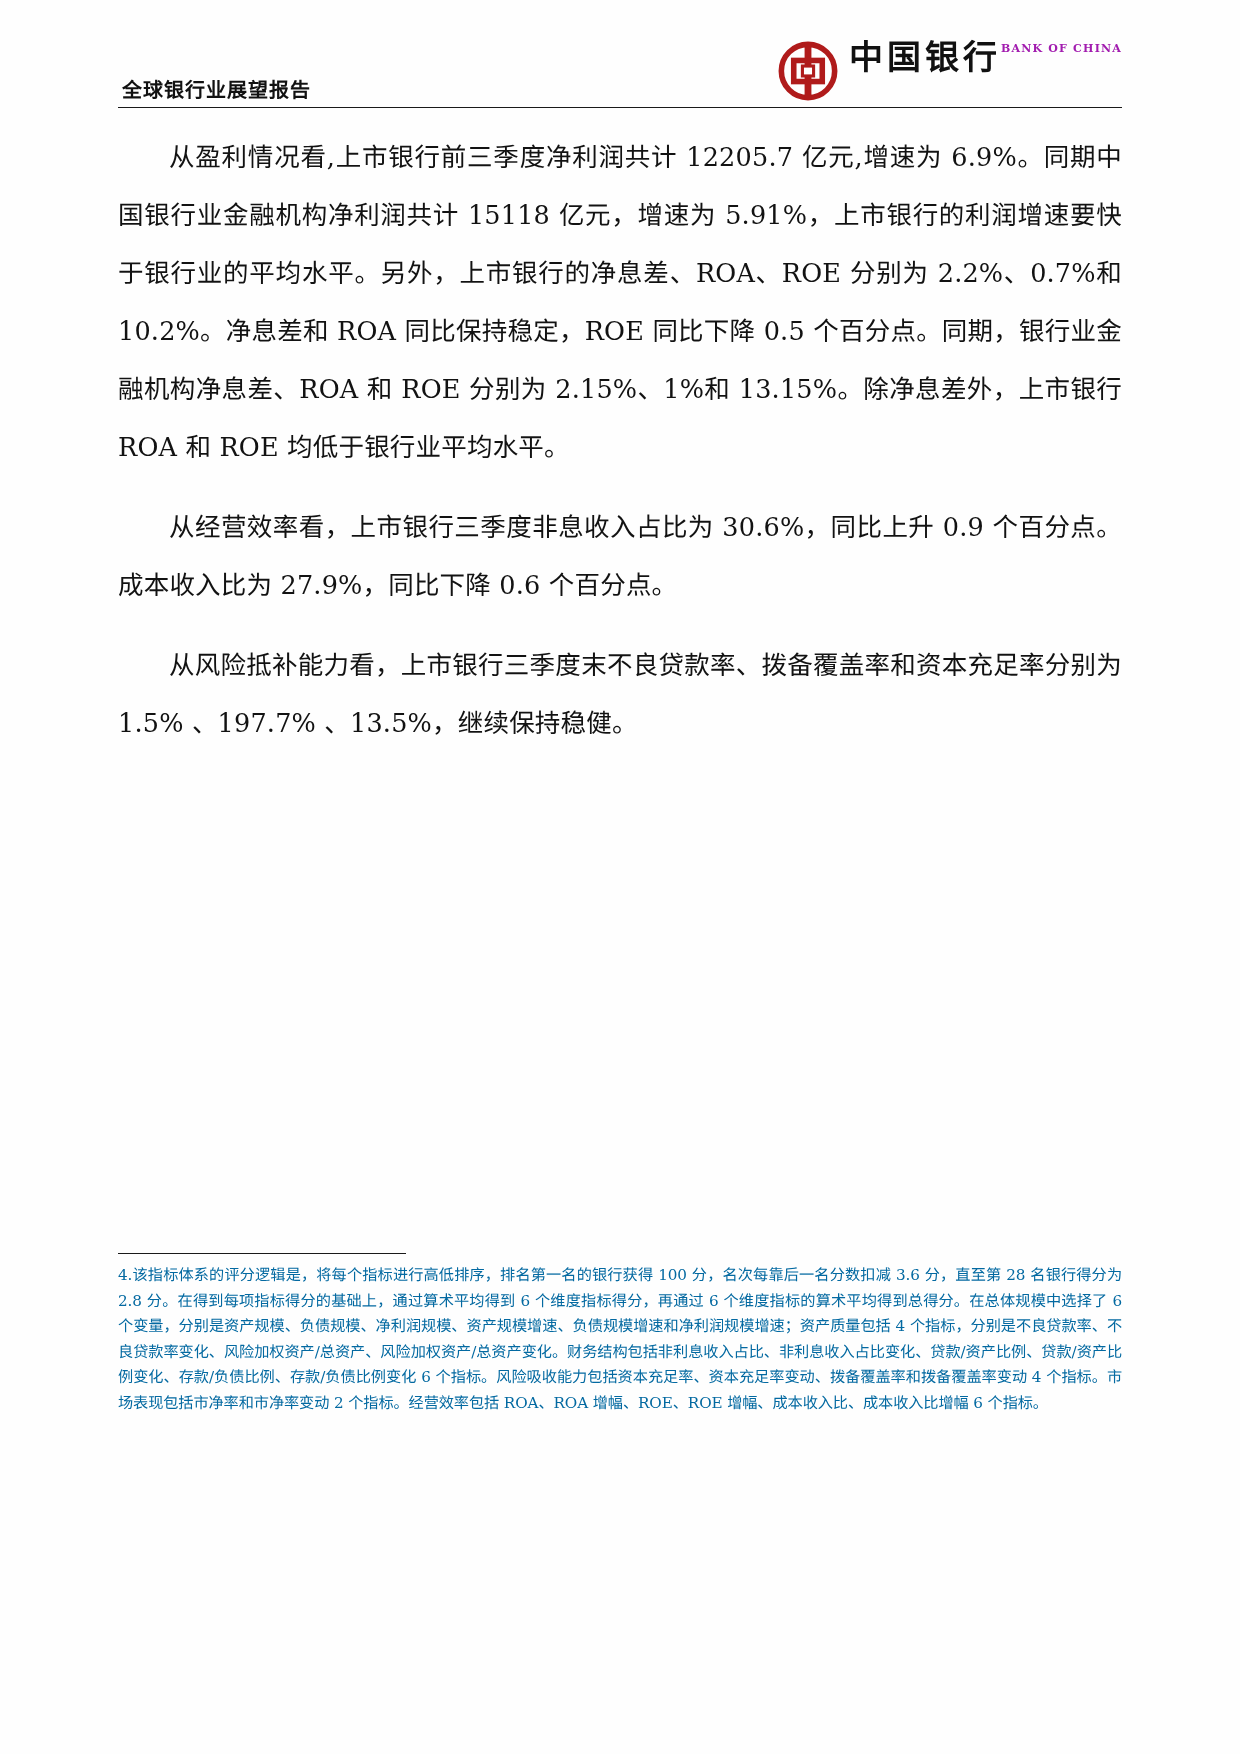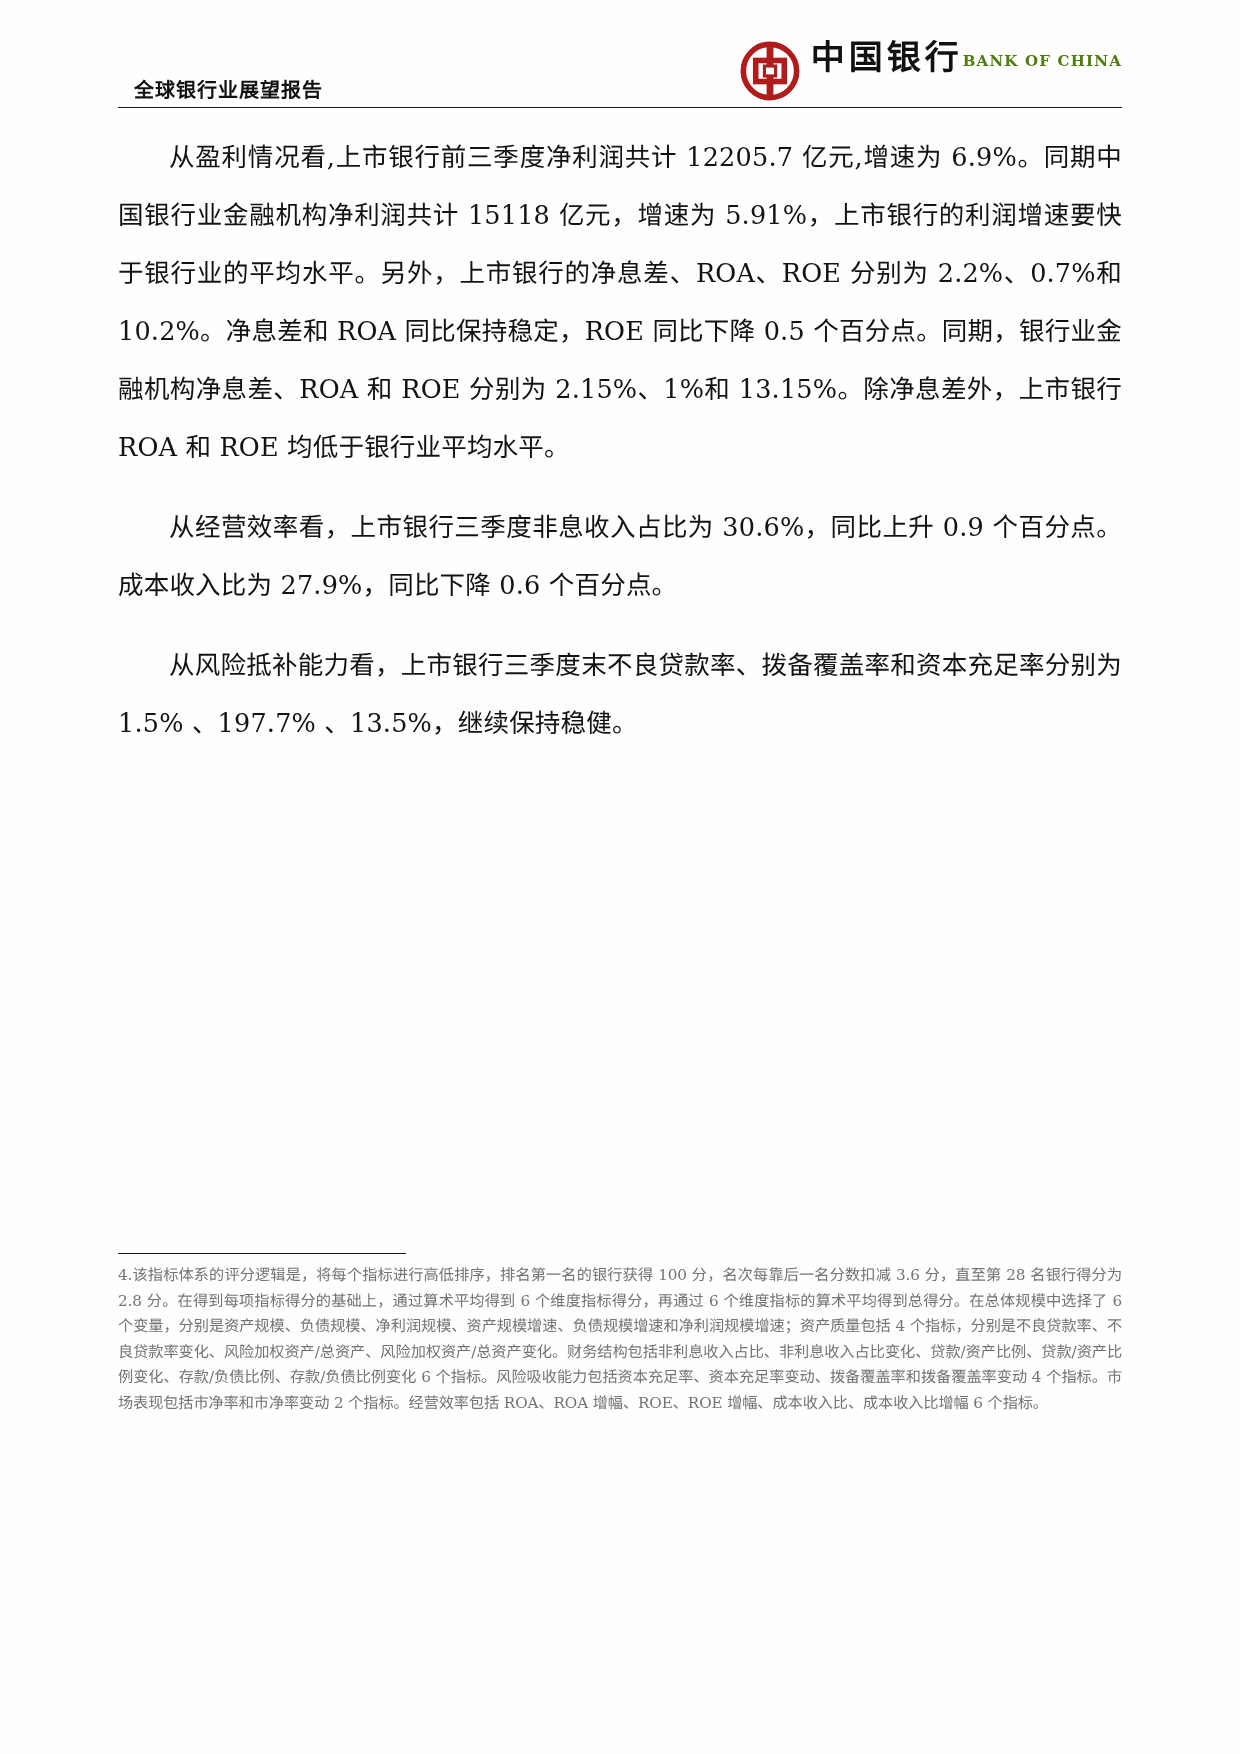--- a/index.html
+++ b/index.html
@@ -29,21 +29,21 @@
     position: absolute;
     left: 118px;
     top: 36px;
     width: 1004px;
     height: 72px;
     border-bottom: 1.6px solid #1a1a1a;
     box-sizing: border-box;
   }
   .header-title {
     position: absolute;
-    left: 16px;
+    left: 4px;
     bottom: 4px;
     font-family: "DejaVu Sans", "Liberation Sans", sans-serif;
     font-size: 20px;
     font-weight: 600;
     letter-spacing: 1px;
     color: #111111;
     white-space: nowrap;
   }
 
   .logo-block {
@@ -71,25 +71,25 @@
     font-family: "DejaVu Serif", "Liberation Serif", serif;
     font-size: 34px;
     font-weight: 700;
     line-height: 1.05;
     letter-spacing: 4px;
     color: #111111;
     white-space: nowrap;
   }
   .logo-en {
     font-family: "DejaVu Serif", "Liberation Serif", serif;
-    font-size: 15px;
+    font-size: 11px;
     font-weight: 600;
     letter-spacing: 1.2px;
-    color: #4d7c0f;
-    margin-top: 12px;
+    color: #a21caf;
+    margin-top: 2px;
     white-space: nowrap;
   }
 
   
   .content {
     position: absolute;
     left: 118px;
     top: 128px;
     width: 1004px;
   }
@@ -123,21 +123,21 @@
     height: 0;
     border-top: 1.5px solid #1a1a1a;
     margin-bottom: 9px;
   }
   .footnote-text {
     font-family: "DejaVu Serif", "Liberation Serif", serif;
     font-size: 15.2px;
     line-height: 25.5px;
     text-align: justify;
     text-align-last: left;
-    color: #737373;
+    color: #0369a1;
     word-break: break-all;
     letter-spacing: -0.1px;
   }
 
   
   .page-footer {
     position: absolute;
     left: 118px;
     bottom: 118px;
     width: 1004px;

